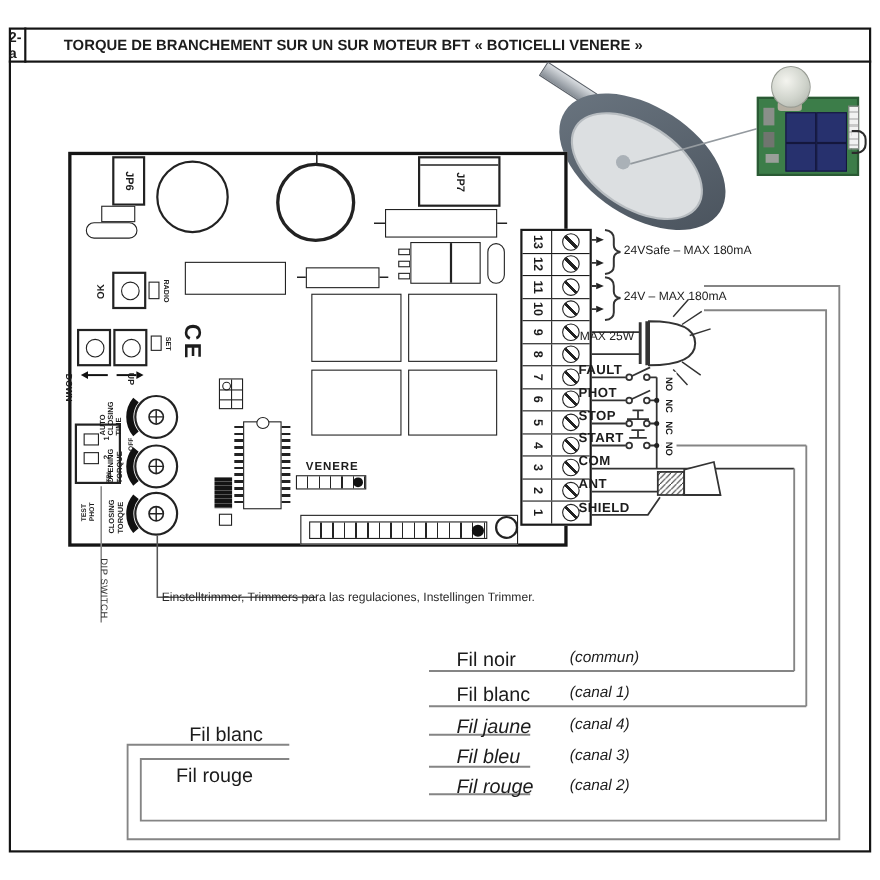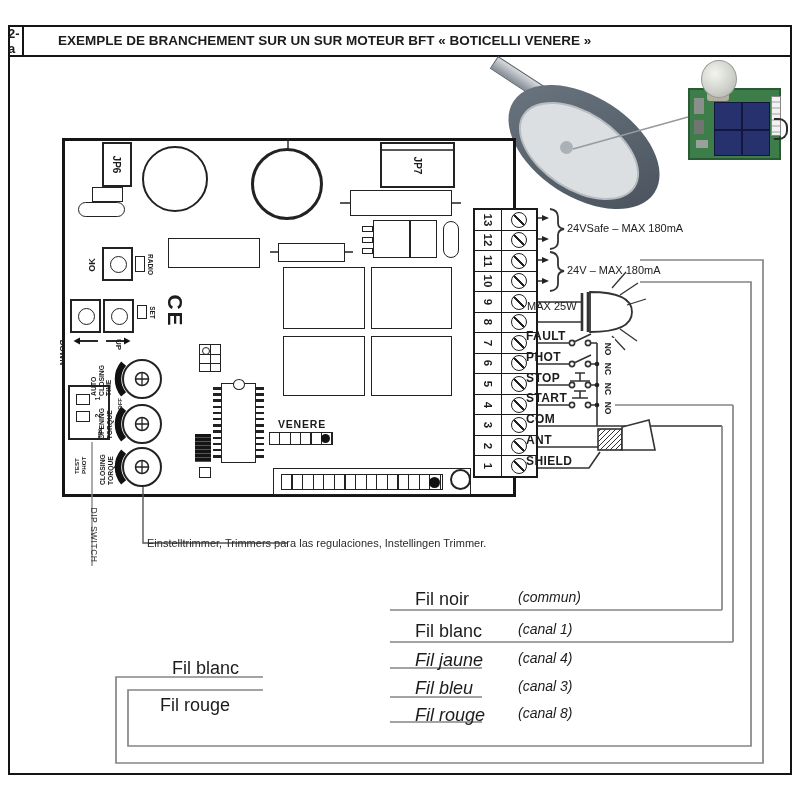--- a/index.html
+++ b/index.html
@@ -33,21 +33,21 @@
   .tl span{font-size:6.8px;font-weight:bold;line-height:1.12;text-align:left;}
 </style>
 </head>
 <body>
 
 <div id="stage">
 
   <div class="frame" style="left:8px;top:25px;width:784px;height:750px;"></div>
   <div class="abs" style="left:8px;top:25px;width:784px;height:32px;border-bottom:2.5px solid #141414;box-sizing:border-box;"></div>
   <div class="abs flexc b" style="left:8px;top:25px;width:16px;height:32px;border-right:2.5px solid #141414;box-sizing:border-box;font-size:13px;">2-a</div>
-  <div class="abs b" style="left:58px;top:25px;width:720px;height:32px;line-height:32px;font-size:13.5px;">EXEMPLE DE BRANCHEMENT SUR UN SUR MOTEUR BFT « BOTICELLI VENERE »</div>
+  <div class="abs b" style="left:58px;top:25px;width:720px;height:32px;line-height:32px;font-size:13.5px;">TORQUE DE BRANCHEMENT SUR UN SUR MOTEUR BFT « BOTICELLI VENERE »</div>
 
   <div>
     <div class="abs" style="left:498px;top:56px;width:112px;height:13px;background:linear-gradient(#d8dce0,#858c94);border:1px solid #5a6068;transform:rotate(33deg);transform-origin:0 0;"></div>
     <div class="abs" style="left:500px;top:97px;width:168px;height:100px;border-radius:50%;background:linear-gradient(123deg,#6b7681,#49525c);transform:rotate(33deg);"></div>
     <div class="abs" style="left:512px;top:112px;width:130px;height:74px;border-radius:50%;background:#dcdfe1;border:2px solid #b7bcc0;transform:rotate(33deg);"></div>
     <div class="abs" style="left:560px;top:141px;width:13px;height:13px;border-radius:50%;background:#aab1b7;"></div>
   </div>
 
   <div class="abs" style="left:688px;top:88px;width:89px;height:68px;background:#3c7d49;border:2px solid #2a5a34;">
     <div class="abs" style="left:24px;top:12px;width:26px;height:26px;background:#27316e;border:1px solid #14173d;"></div>
@@ -404,18 +404,18 @@
 
   <div class="wlabel" style="left:415px;top:589px;">Fil noir</div>
   <div class="chan" style="left:518px;top:589px;">(commun)</div>
   <div class="wlabel" style="left:415px;top:621px;">Fil blanc</div>
   <div class="chan" style="left:518px;top:621px;">(canal 1)</div>
   <div class="wlabel it" style="left:415px;top:650px;">Fil jaune</div>
   <div class="chan" style="left:518px;top:650px;">(canal 4)</div>
   <div class="wlabel it" style="left:415px;top:678px;">Fil bleu</div>
   <div class="chan" style="left:518px;top:678px;">(canal 3)</div>
   <div class="wlabel it" style="left:415px;top:705px;">Fil rouge</div>
-  <div class="chan" style="left:518px;top:705px;">(canal 8)</div>
+  <div class="chan" style="left:518px;top:705px;">(canal 2)</div>
 
   <div class="wlabel" style="left:172px;top:658px;">Fil blanc</div>
   <div class="wlabel" style="left:160px;top:695px;">Fil rouge</div>
 
 </div>
 
 </body></html>

